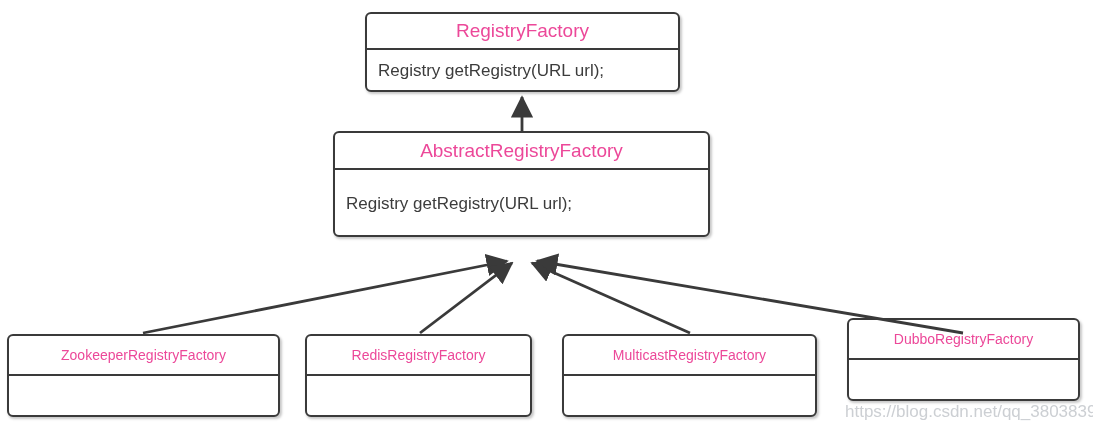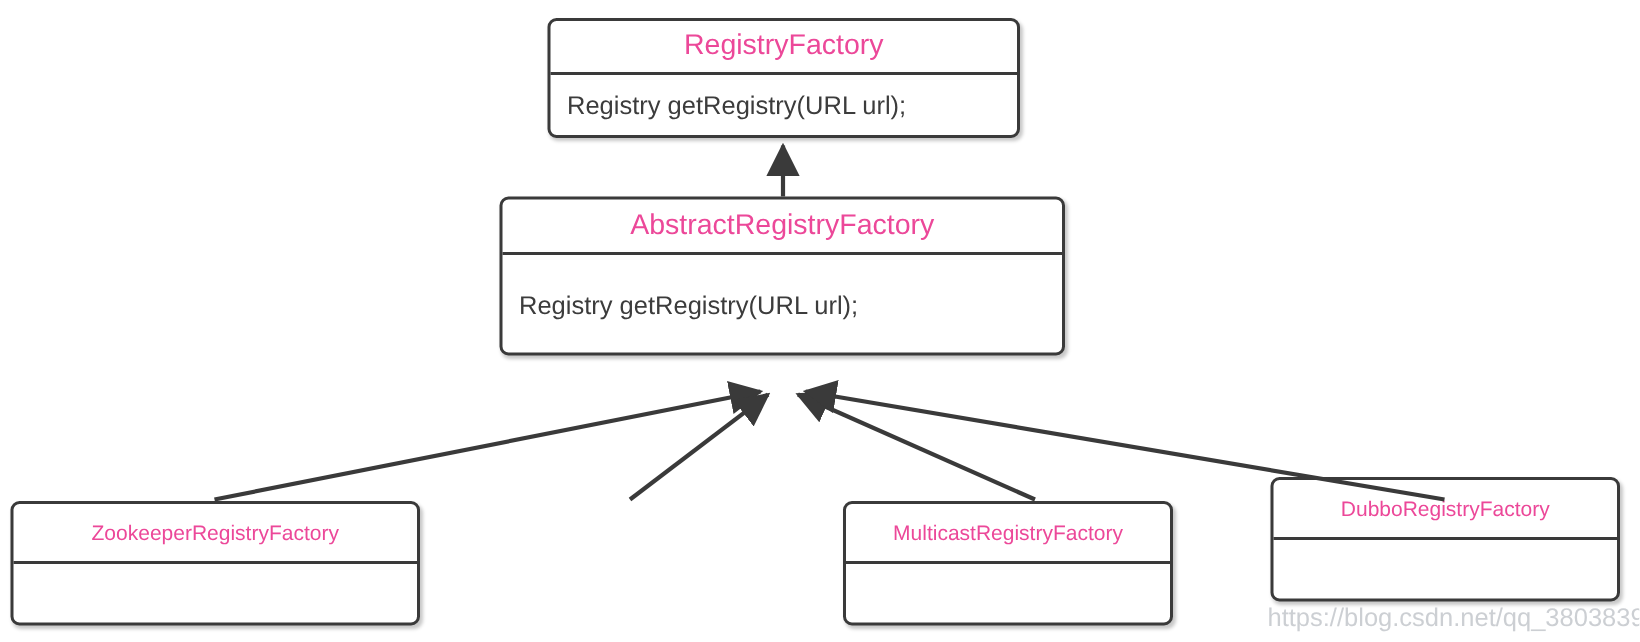--- a/index.html
+++ b/index.html
@@ -84,22 +84,26 @@
     <div class="uml-body">
       <div class="uml-method">Registry getRegistry(URL url);</div>
     </div>
   </div>
 
   <div class="uml-class" style="left:7px;top:334px;width:273px;height:83px;">
     <div class="uml-title small" style="height:40px;">ZookeeperRegistryFactory</div>
     <div class="uml-body"></div>
   </div>
 
+  <div class="uml-class" style="left:305px;top:334px;width:227px;height:83px;">
+    <div class="uml-title small" style="height:40px;">RedisRegistryFactory</div>
+    <div class="uml-body"></div>
+  </div>
 
-  <div class="uml-class" style="left:562px;top:334px;width:220px;height:83px;">
+  <div class="uml-class" style="left:562px;top:334px;width:255px;height:83px;">
     <div class="uml-title small" style="height:40px;">MulticastRegistryFactory</div>
     <div class="uml-body"></div>
   </div>
 
   <div class="uml-class" style="left:847px;top:318px;width:233px;height:83px;">
     <div class="uml-title small" style="height:40px;">DubboRegistryFactory</div>
     <div class="uml-body"></div>
   </div>
 
   <div id="watermark">https://blog.csdn.net/qq_38038396</div>

